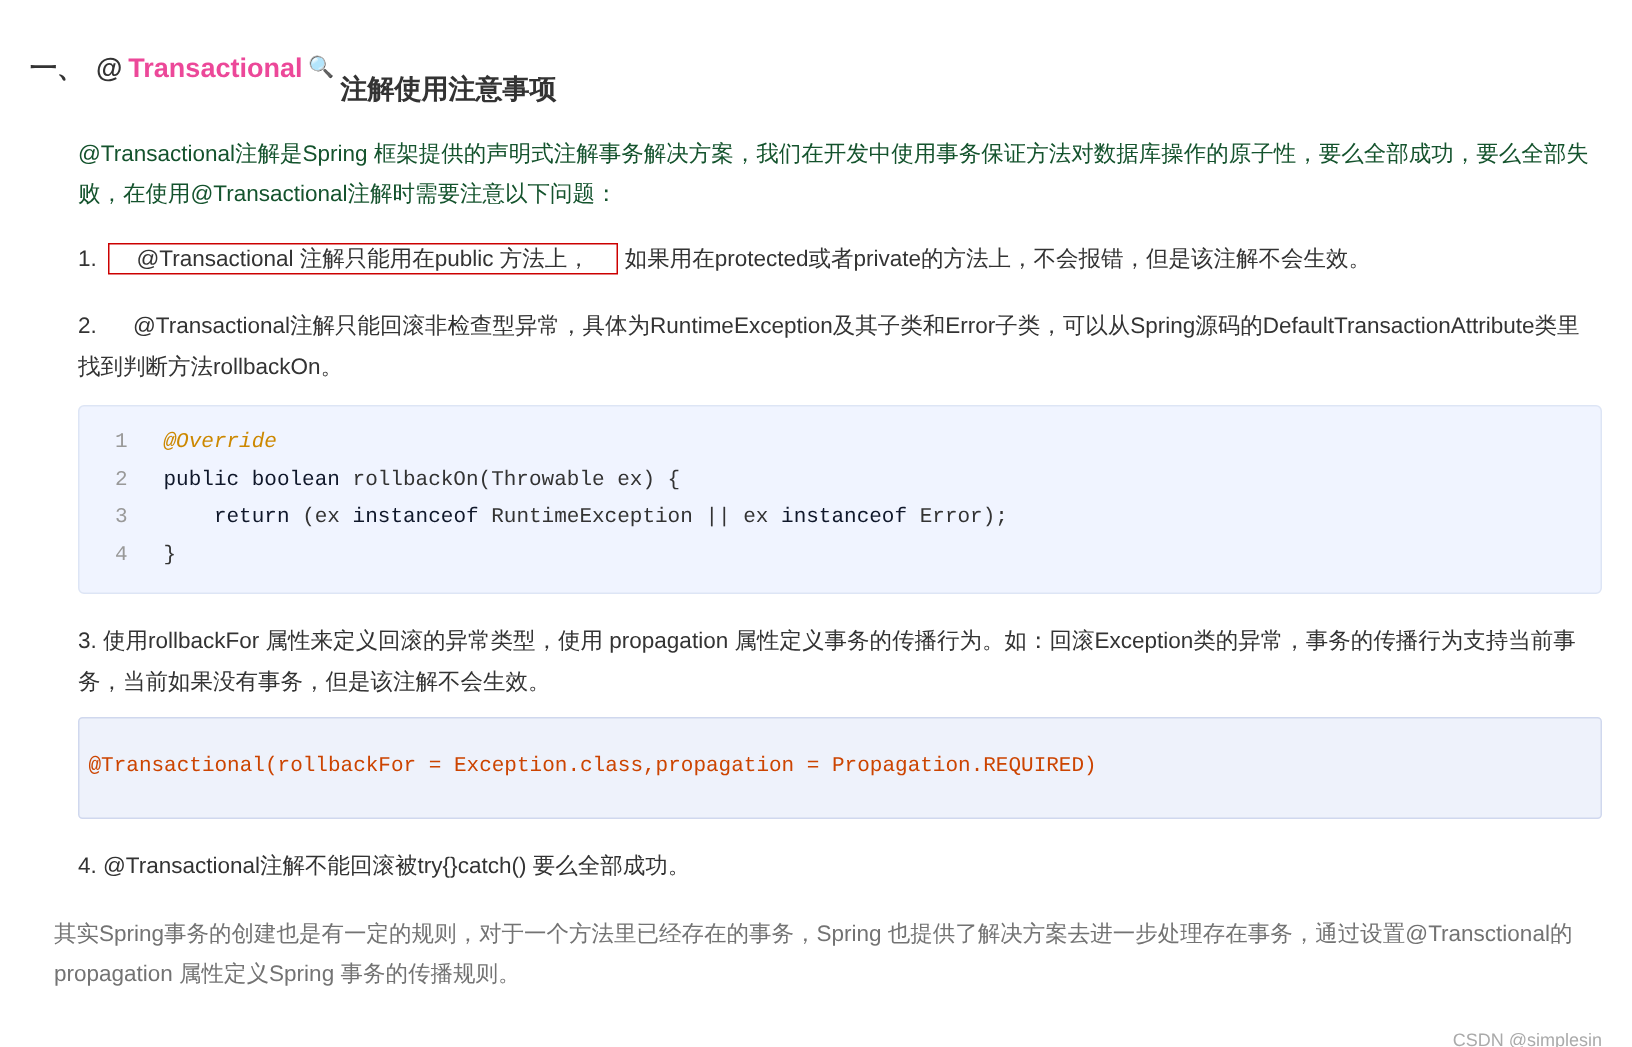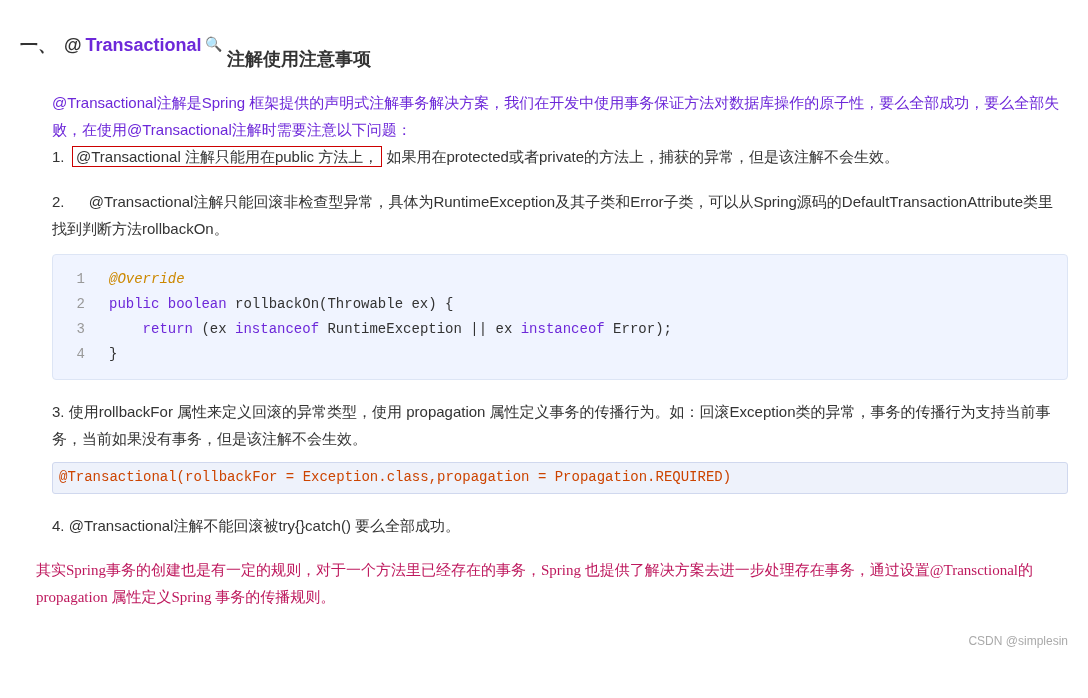--- a/index.html
+++ b/index.html
@@ -27,35 +27,36 @@
       margin-bottom: 14px;
       display: flex;
       align-items: center;
       gap: 4px;
     }
     .section-title .at-sign {
       color: #333;
       font-weight: bold;
     }
     .section-title .transactional-keyword {
-      color: #6d28d9;
+      color: #ec4899;
       font-weight: bold;
     }
     .section-title .search-icon {
       color: #ff6600;
       font-size: 14px;
     }
     .section-title .title-text {
       color: #333;
       font-weight: bold;
       margin-top: 28px;
     }
     .intro-paragraph {
       margin-left: 32px;
-      color: #6d28d9;
+      margin-bottom: 16px;
+      color: #14532d;
       line-height: 1.8;
     }
     .points-container {
       margin-left: 32px;
     }
     .point-item {
       margin-bottom: 18px;
       line-height: 1.8;
     }
     .point-1 {
@@ -67,21 +68,21 @@
     .point-number {
       color: #333;
       min-width: 20px;
     }
     .point-text {
       flex: 1;
     }
     .highlight-box {
       display: inline;
       border: 1.5px solid #cc0000;
-      padding: 1px 3px;
+      padding: 1px 18px;
       color: #333;
     }
     .code-block {
       background: #f0f4ff;
       border: 1px solid #dde5f5;
       border-radius: 4px;
       padding: 12px 16px;
       margin: 12px 0 12px 0;
       font-family: "Courier New", "Consolas", monospace;
       font-size: 14px;
@@ -95,54 +96,53 @@
       color: #999;
       min-width: 16px;
       user-select: none;
       text-align: right;
     }
     .code-content {
       color: #333;
       flex: 1;
     }
     .kw-blue {
-      color: #6d28d9;
+      color: #0f172a;
     }
     .kw-annotation {
       color: #cc8800;
       font-style: italic;
     }
     .inline-code {
       font-family: "Courier New", "Consolas", monospace;
       font-size: 14px;
       background: #eef2fb;
       border: 1px solid #d0d8ee;
       border-radius: 3px;
-      padding: 2px 6px;
+      padding: 20px 6px;
       display: block;
       margin: 10px 0;
       color: #cc4400;
     }
     .point-2-text {
       margin-left: 20px;
     }
     .footer-attribution {
       text-align: right;
       font-size: 12px;
       color: #aaa;
       margin-top: 20px;
     }
     .dash-line {
       margin-right: 4px;
     }
     .bottom-note {
       margin-left: 16px;
-      color: #be185d;
-      line-height: 1.8;
-      font-family: Liberation Serif, serif;
+      color: #737373;
+      line-height: 1.8;
     }
   </style>
 </head>
 <body>
 
 <div class="page-wrapper">
 
   <div class="section-title">
     <span class="dash-line">一、</span>
     <span class="at-sign">@</span>
@@ -152,21 +152,21 @@
   </div>
 
   <p class="intro-paragraph">@Transactional注解是Spring 框架提供的声明式注解事务解决方案，我们在开发中使用事务保证方法对数据库操作的原子性，要么全部成功，要么全部失败，在使用@Transactional注解时需要注意以下问题：</p>
 
   <div class="points-container">
 
     <div class="point-item point-1">
       <span class="point-number">1.</span>
       <span class="point-text">
         <span class="highlight-box">@Transactional  注解只能用在public 方法上，</span>
-        <span>如果用在protected或者private的方法上，捕获的异常，但是该注解不会生效。</span>
+        <span>如果用在protected或者private的方法上，不会报错，但是该注解不会生效。</span>
       </span>
     </div>
 
     <div class="point-item">
       <div>
         <span class="point-number">2.</span>
         <span class="point-2-text">@Transactional注解只能回滚非检查型异常，具体为RuntimeException及其子类和Error子类，可以从Spring源码的DefaultTransactionAttribute类里找到判断方法rollbackOn。</span>
       </div>
 
       <div class="code-block">

